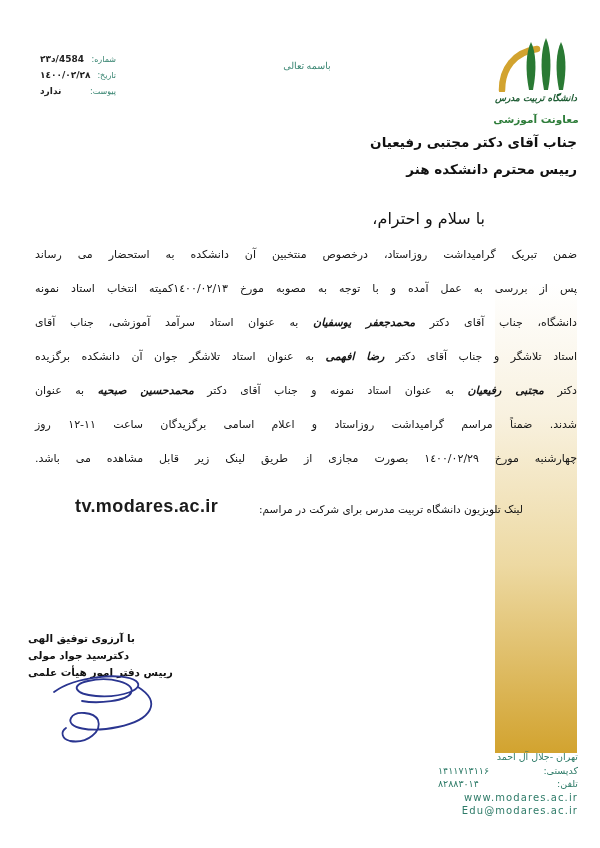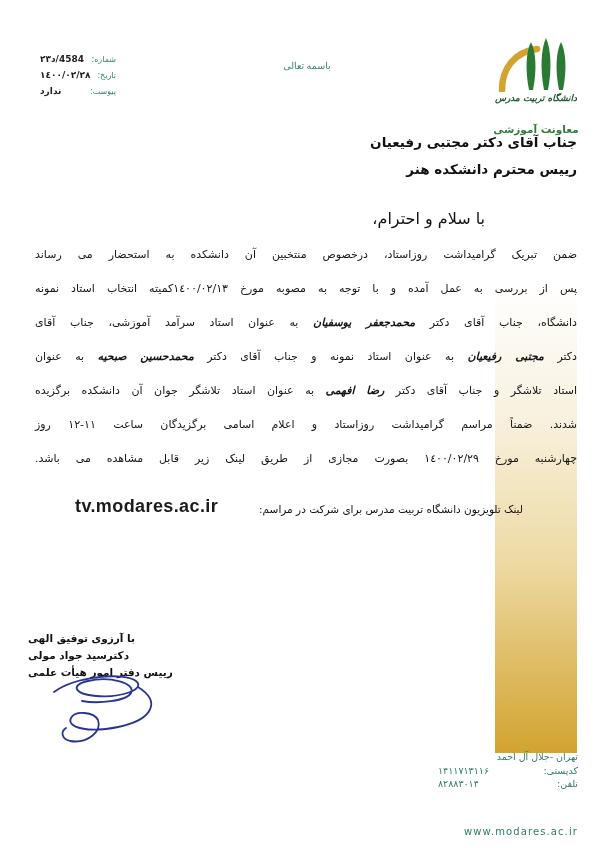--- a/index.html
+++ b/index.html
@@ -16,21 +16,21 @@
   .meta-row{display:flex;justify-content:space-between;align-items:baseline;height:16px;}
   .meta-label{color:#35836f;font-size:8px;white-space:nowrap;}
   .meta-value{font-size:9px;font-weight:bold;color:#222;white-space:nowrap;}
   .num{direction:ltr;unicode-bidi:bidi-override;display:inline-block;}
 
   .basmala{left:257px;top:60px;width:100px;text-align:center;color:#35836f;font-size:9.5px;font-family:Liberation Serif, serif;}
 
   
   .logo-block{left:492px;top:36px;width:88px;text-align:center;}
   .logo-name{font-size:9px;font-weight:bold;font-style:italic;color:#1d5c33;margin-top:-3px;white-space:nowrap;}
-  .logo-dept{font-size:10.5px;font-weight:bold;color:#2e7d3a;margin-top:20px;}
+  .logo-dept{font-size:10.5px;font-weight:bold;color:#2e7d3a;margin-top:10px;}
 
   .recipient{right:23px;top:129px;direction:rtl;text-align:right;font-weight:bold;
              font-size:13.5px;line-height:27px;color:#111;}
 
   .salutation{right:115px;top:209px;direction:rtl;font-size:16px;color:#111;}
 
   .body-text{left:35px;right:23px;top:238px;direction:rtl;font-size:11px;color:#151515;}
   .bline{line-height:34px;text-align:justify;text-align-last:justify;}
   .bline b{font-weight:700;font-style:italic;}
 
@@ -38,21 +38,21 @@
   .link-url{left:75px;top:496px;font-family:"Liberation Sans",sans-serif;font-size:18px;
             font-weight:600;color:#1b1b1b;letter-spacing:.4px;text-decoration:none;}
 
   .sig-block{left:28px;top:630px;width:148px;direction:rtl;text-align:left;
              font-size:10.5px;font-weight:bold;line-height:17px;color:#111;}
   .sig-svg{left:38px;top:670px;}
 
   .footer{right:22px;top:750px;width:140px;direction:rtl;color:#2e7b68;font-size:9.5px;}
   .f-row{display:flex;justify-content:space-between;align-items:baseline;line-height:13.5px;}
   .f-single{text-align:right;line-height:13.5px;letter-spacing:.3px;}
-  .f-latin{direction:ltr;text-align:right;letter-spacing:1.1px;line-height:13.5px;font-size:10px;color:#2e7b68;text-decoration:none;display:block;margin-top:34px;}
+  .f-latin{direction:ltr;text-align:right;letter-spacing:1.1px;line-height:13.5px;font-size:10px;color:#2e7b68;text-decoration:none;display:block;}
 </style>
 </head>
 <body>
 
 <div class="page">
 
   <div class="gold-band"></div>
 
   <div class="layer meta">
     <div class="meta-row">
@@ -86,22 +86,22 @@
     <div>جناب آقای دکتر مجتبی رفیعیان</div>
     <div>رییس محترم دانشکده هنر</div>
   </div>
 
   <div class="layer salutation">با سلام و احترام،</div>
 
   <div class="layer body-text">
     <div class="bline"><span>ضمن تبریک گرامیداشت روزاستاد، درخصوص منتخبین آن دانشکده به استحضار می رساند</span></div>
     <div class="bline"><span>پس از بررسی به عمل آمده و با توجه به مصوبه مورخ </span><span class="num">١٤٠٠/٠٢/١٣</span><span>کمیته انتخاب استاد نمونه</span></div>
     <div class="bline"><span>دانشگاه، جناب آقای دکتر </span><b>محمدجعفر یوسفیان</b><span> به عنوان استاد سرآمد آموزشی، جناب آقای</span></div>
+    <div class="bline"><span>استاد تلاشگر و جناب آقای دکتر </span><b>رضا افهمی</b><span> به عنوان استاد تلاشگر جوان آن دانشکده برگزیده</span></div>
     <div class="bline"><span>دکتر </span><b>مجتبی رفیعیان</b><span> به عنوان استاد نمونه و جناب آقای دکتر </span><b>محمدحسین صبحیه</b><span> به عنوان</span></div>
-    <div class="bline"><span>استاد تلاشگر و جناب آقای دکتر </span><b>رضا افهمی</b><span> به عنوان استاد تلاشگر جوان آن دانشکده برگزیده</span></div>
     <div class="bline"><span>شدند. ضمناً مراسم گرامیداشت روزاستاد و اعلام اسامی برگزیدگان ساعت </span><span class="num">١٢-١١</span><span> روز</span></div>
     <div class="bline"><span>چهارشنبه مورخ </span><span class="num">١٤٠٠/٠٢/٢٩</span><span> بصورت مجازی از طریق لینک زیر قابل مشاهده می باشد.</span></div>
   </div>
 
   <div class="layer link-label">لینک تلویزیون دانشگاه تربیت مدرس برای شرکت در مراسم:</div>
   <a href="#" class="layer link-url">tv.modares.ac.ir</a>
 
   <div class="layer sig-block">
     <div>با آرزوی توفیق الهی</div>
     <div>دکترسید جواد مولی</div>

